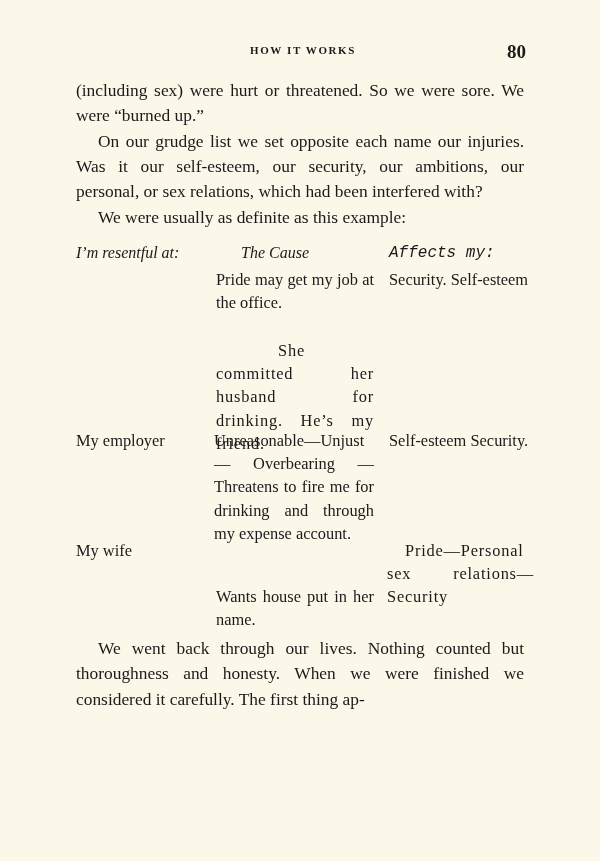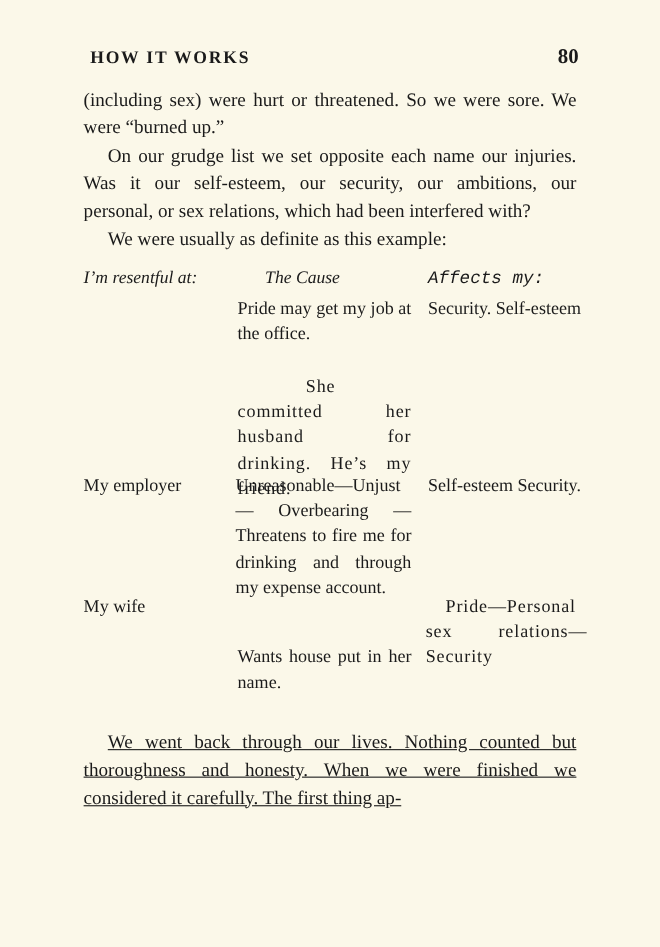--- a/index.html
+++ b/index.html
@@ -19,22 +19,22 @@
     width: 600px;
     height: 861px;
     box-sizing: border-box;
     padding: 44px 76px 0 76px;
   }
   .header {
     position: relative;
     height: 34px;
   }
   .running-head {
-    text-align: left;
-    font-size: 16px;
+    text-align: center;
+    font-size: 11px;
     letter-spacing: 1.6px;
     font-variant: small-caps;
     text-transform: uppercase;
     font-weight: bold;
     padding-left: 6px;
   }
   .page-number {
     position: absolute;
     right: -2px;
     top: -3px;
@@ -80,22 +80,21 @@
   .c2 { left: 140px; width: 158px; }
   .c3 { left: 313px; width: 140px; }
   .just {
     text-align: justify;
     text-justify: inter-word;
   }
   .wide {
     letter-spacing: 0.8px;
   }
   .closing {
-    margin-top: 29px;
-    text-decoration: underline;
+    margin-top: 3px;
   }
 </style>
 </head>
 <body>
 
 <div class="page">
 
   <div class="header">
     <div class="running-head">How It Works</div>
     <div class="page-number">80</div>

